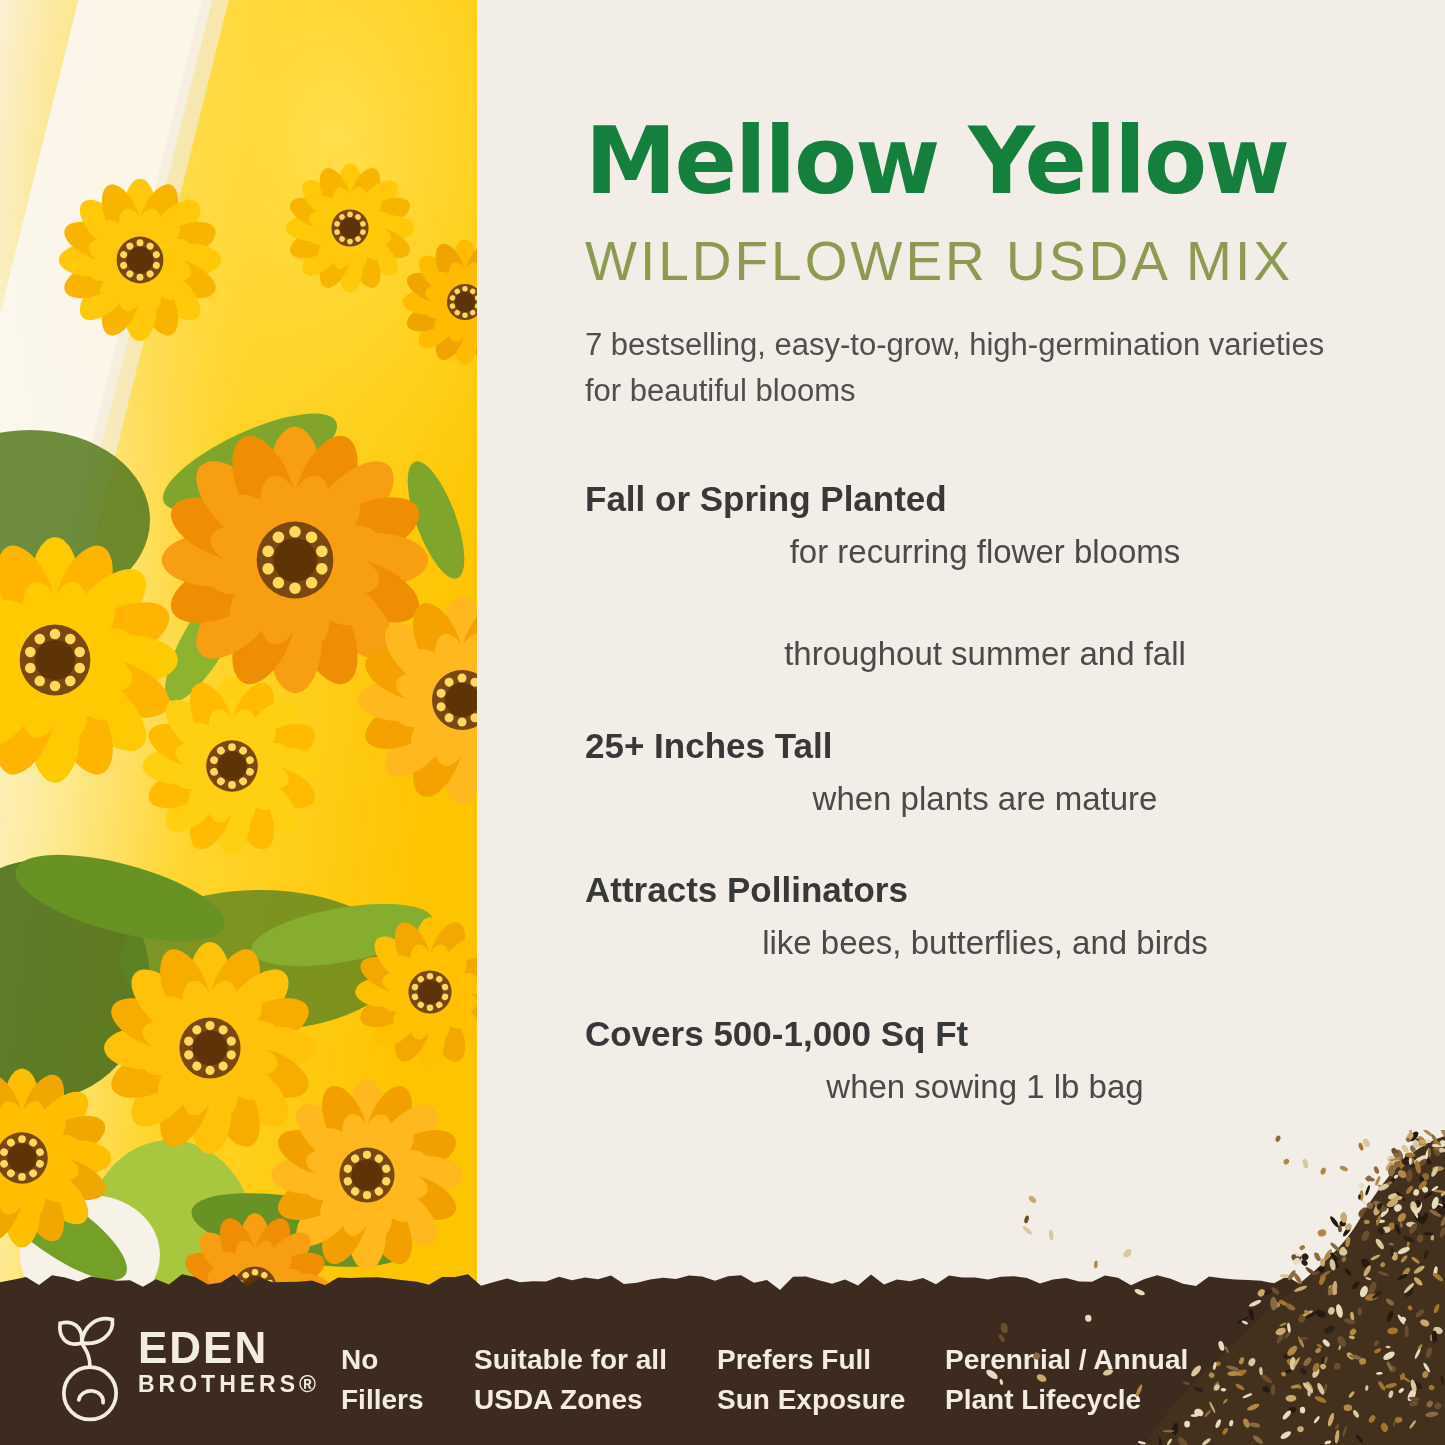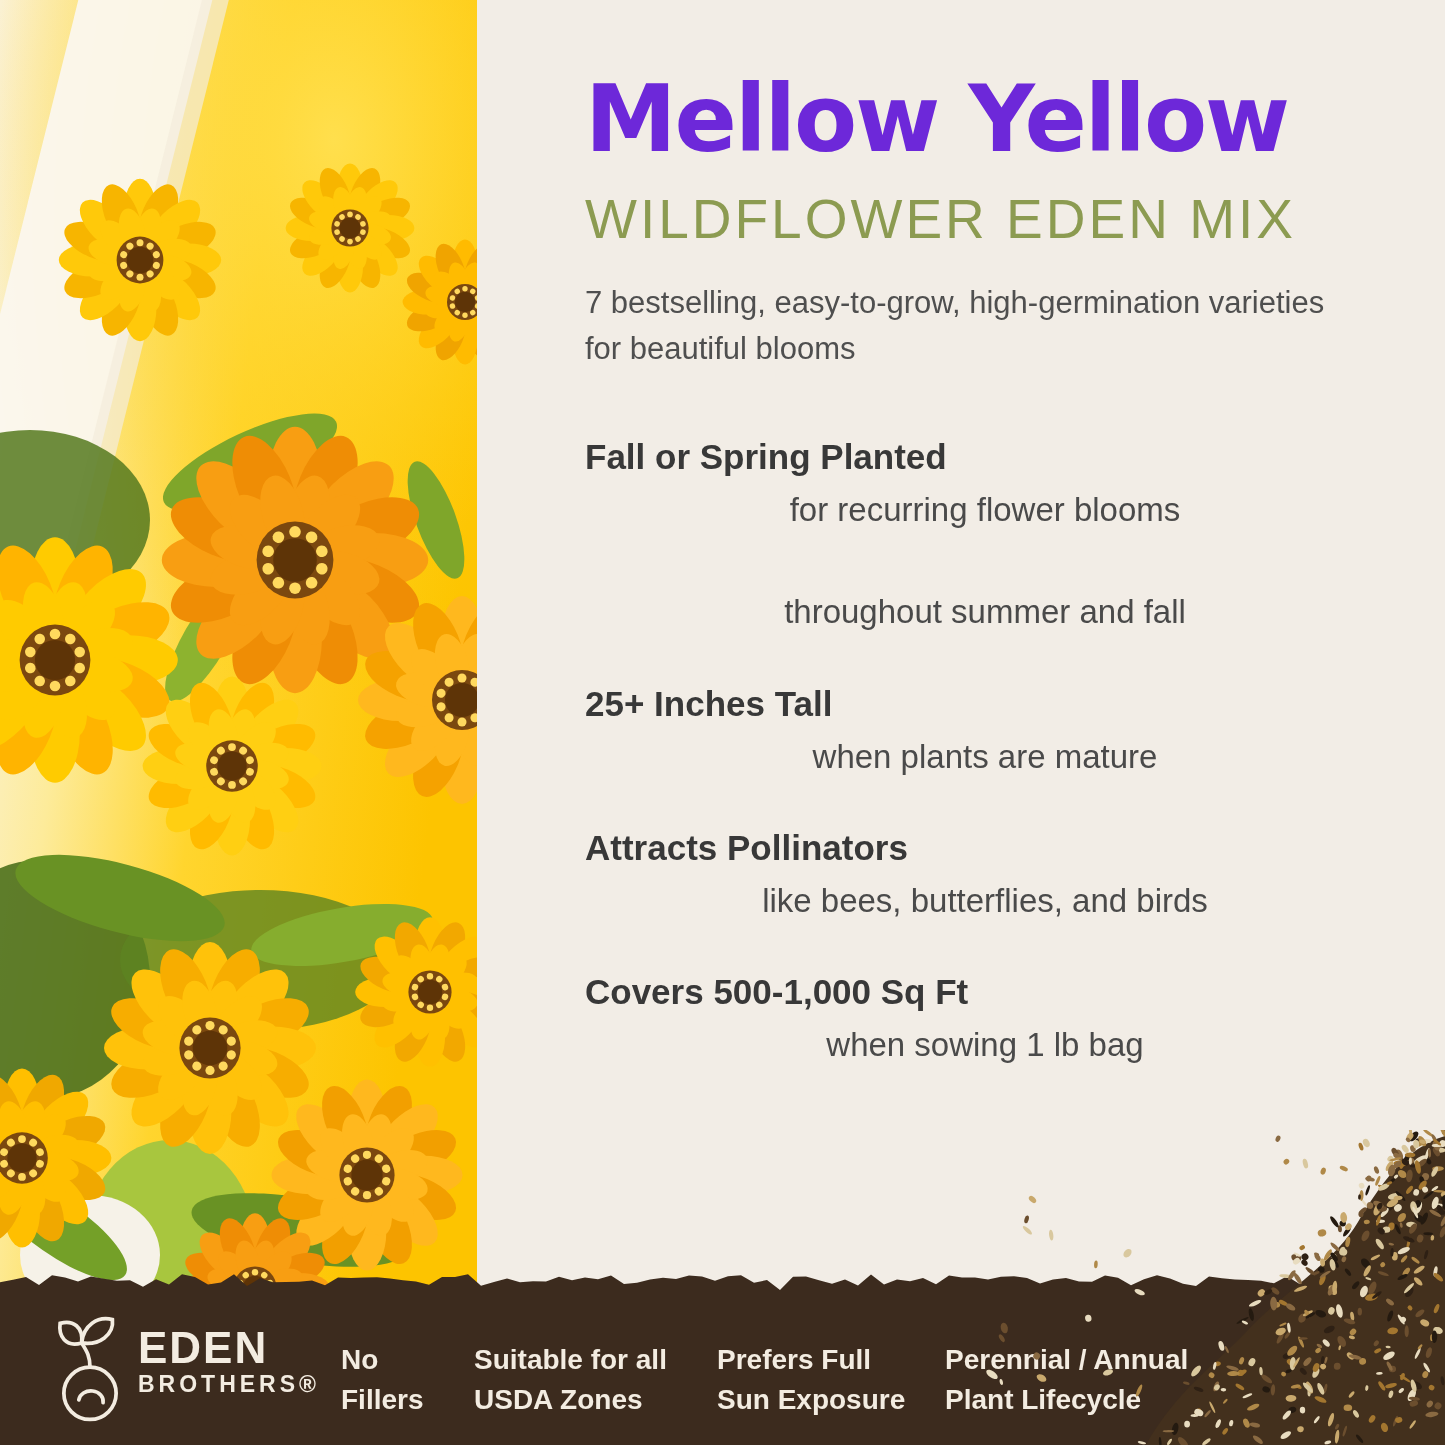--- a/index.html
+++ b/index.html
@@ -13,24 +13,24 @@
   .photo {
     position:absolute; left:0; top:0; width:477px; height:1300px;
     overflow:hidden; z-index:1;
   }
   .photo svg { display:block; width:477px; height:1300px; }
 
   .content {
     position:absolute; left:585px; top:0; width:800px; z-index:2;
   }
   .title {
-    margin-top:72px;
+    margin-top:114px;
     font-family:"DejaVu Sans","Liberation Sans",sans-serif;
     font-weight:bold; font-size:92px; line-height:1.05;
-    letter-spacing:-2px; color:#6d28d9;
+    letter-spacing:-2px; color:#15803d;
   }
   .subtitle {
     margin-top:22px;
     font-family:"Liberation Sans",sans-serif;
     font-weight:400; font-size:55px; line-height:1.05;
     letter-spacing:3px; color:#8c9b51;
   }
   .description {
     margin-top:32px; width:740px;
     font-size:31px; line-height:1.48; color:#4f4f4f;
@@ -613,21 +613,21 @@
         <circle cy="-15.8" r="3.2" fill="#ffd95e" transform="rotate(216)"></circle>
         <circle cy="-15.8" r="3.2" fill="#ffd95e" transform="rotate(252)"></circle>
         <circle cy="-15.8" r="3.2" fill="#ffd95e" transform="rotate(288)"></circle>
         <circle cy="-15.8" r="3.2" fill="#ffd95e" transform="rotate(324)"></circle>
       </g>
     </svg>
 </div>
 
 <div class="content">
   <h1 class="title">Mellow Yellow</h1>
-  <h2 class="subtitle">WILDFLOWER EDEN MIX</h2>
+  <h2 class="subtitle">WILDFLOWER USDA MIX</h2>
   <p class="description">7 bestselling, easy-to-grow, high-germination varieties for beautiful blooms</p>
 
   <div class="features">
     <div class="feature">
       <div class="feature-heading">Fall or Spring Planted</div>
       <div class="feature-detail">for recurring flower blooms</div>
     </div>
     <div class="feature">
       <div class="feature-detail">throughout summer and fall</div>
     </div>

